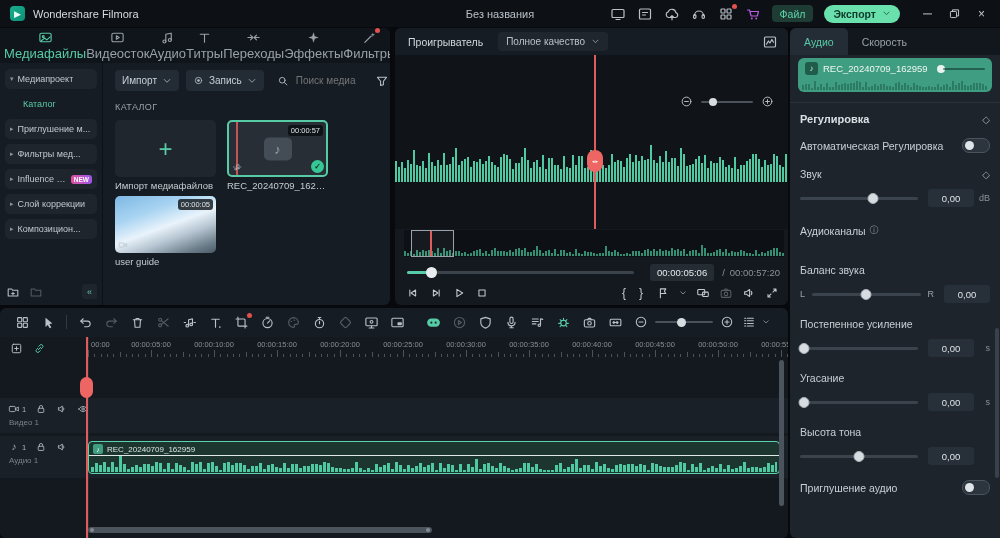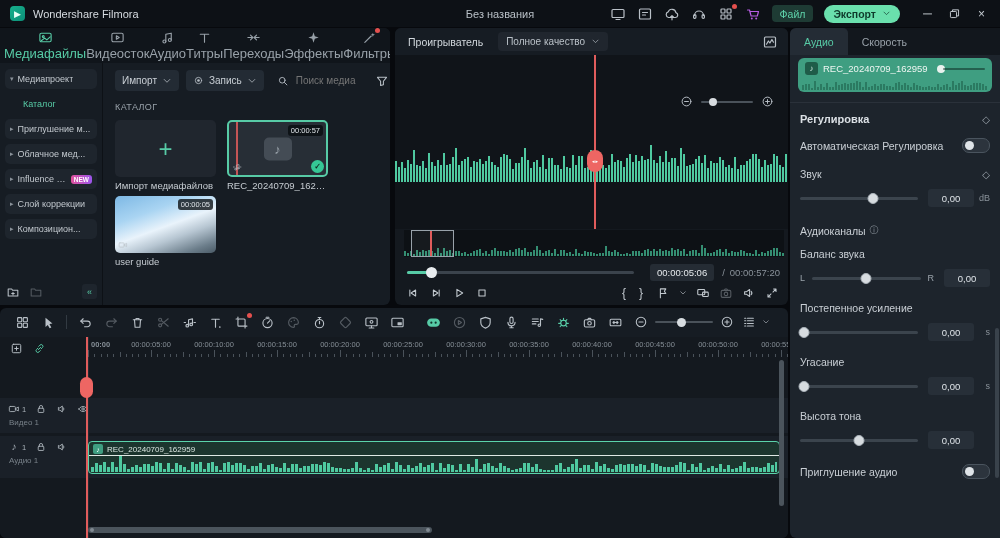--- a/index.html
+++ b/index.html
@@ -144,21 +144,21 @@
   #track-mgr{margin-left:auto;margin-right:18px;display:flex;align-items:center;gap:6px;}
   #track-mgr .ic{width:14px;height:14px;}
   #track-mgr .caret{width:8px;height:8px;}
   #tl-body{position:absolute;top:29px;left:0;right:0;bottom:0;background:#14191f;}
   #tl-gutter-line{position:absolute;left:88px;top:0;bottom:0;width:1px;background:#232a31;}
   .lane{position:absolute;left:0;right:0;background:#1a2028;}
   #lane-video{top:61px;height:35px;}
   #lane-audio{top:99px;height:42px;}
   #ruler{position:absolute;left:88px;right:0;top:0;height:22px;overflow:hidden;}
   .rlabel{position:absolute;top:3px;font-size:7.5px;color:#868f97;transform:translateX(-50%);white-space:nowrap;}
-  .rlabel.first{transform:none;font-weight:bold;}
+  .rlabel.first{transform:none;}
   .rtick{position:absolute;bottom:2px;width:1px;background:#4a525a;}
   #gutter-icons{position:absolute;left:10px;top:5px;display:flex;gap:10px;}
   #gutter-icons .ic{width:13px;height:13px;}
   #gutter-icons .chain{color:#57cba6;}
   .track-head{position:absolute;left:0;width:88px;}
   .track-head .icons{display:flex;align-items:center;gap:9px;padding-left:8px;}
   .track-head .icons .ic{width:12px;height:12px;color:#aab2b9;}
   .track-head .tnum{font-size:7.5px;color:#aab2b9;margin-left:-7px;}
   .track-head .tname{font-size:8px;color:#79828a;padding-left:9px;margin-top:3px;}
   #audio-clip{position:absolute;left:88px;top:104px;width:692px;height:33px;border:1px solid #5bd3ab;border-radius:4px;background:#1c352e;box-sizing:border-box;overflow:hidden;}
@@ -346,21 +346,21 @@
             </div>
             <div class="tree-item plain selected">
               <span style="overflow: hidden; text-overflow: ellipsis;">Каталог</span>
             </div>
             <div class="tree-item">
               <span class="caret">▸</span>
               <span style="overflow: hidden; text-overflow: ellipsis;">Приглушение м...</span>
             </div>
             <div class="tree-item">
               <span class="caret">▸</span>
-              <span style="overflow: hidden; text-overflow: ellipsis;">Облачное мед...</span>
+              <span style="overflow: hidden; text-overflow: ellipsis;">Фильтры мед...</span>
             </div>
             <div class="tree-item">
               <span class="caret">▸</span>
               <span style="overflow: hidden; text-overflow: ellipsis;">Influence Kit</span>
               <span class="newbadge">NEW</span>
             </div>
             <div class="tree-item">
               <span class="caret">▸</span>
               <span style="overflow: hidden; text-overflow: ellipsis;">Слой коррекции</span>
             </div>
@@ -950,21 +950,21 @@
         </span>
       <span class="vbox">0,00</span>
       <span class="vunit">dB</span>
     </div>
     <div class="ap-row" style="margin-top:17px;">
       <span class="ap-lbl">
           <span>Аудиоканалы</span>
           <span class="info">ⓘ</span>
         </span>
     </div>
-    <div class="ap-row" style="margin-top:11px;">
+    <div class="ap-row" style="margin-top:27px;">
       <span class="ap-lbl">Баланс звука</span>
     </div>
     <div class="slider-row">
       <span class="lr" style="margin-right:7px">L</span>
       <span class="s-track">
           <span class="s-knob" style="left:50%"></span>
         </span>
       <span class="lr" style="margin-left:7px">R</span>
       <span class="vbox">0,00</span>
     </div>

